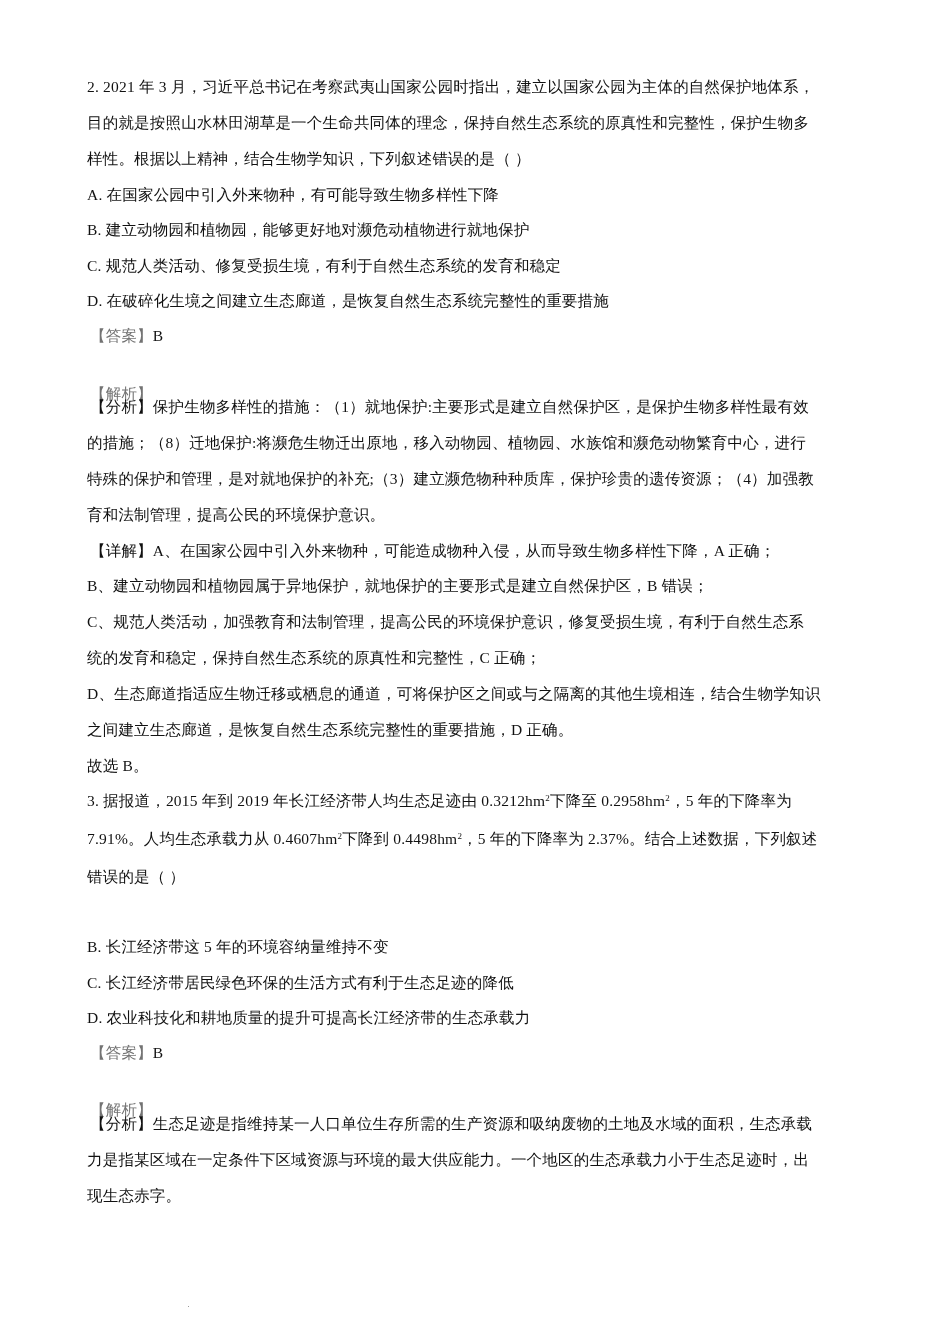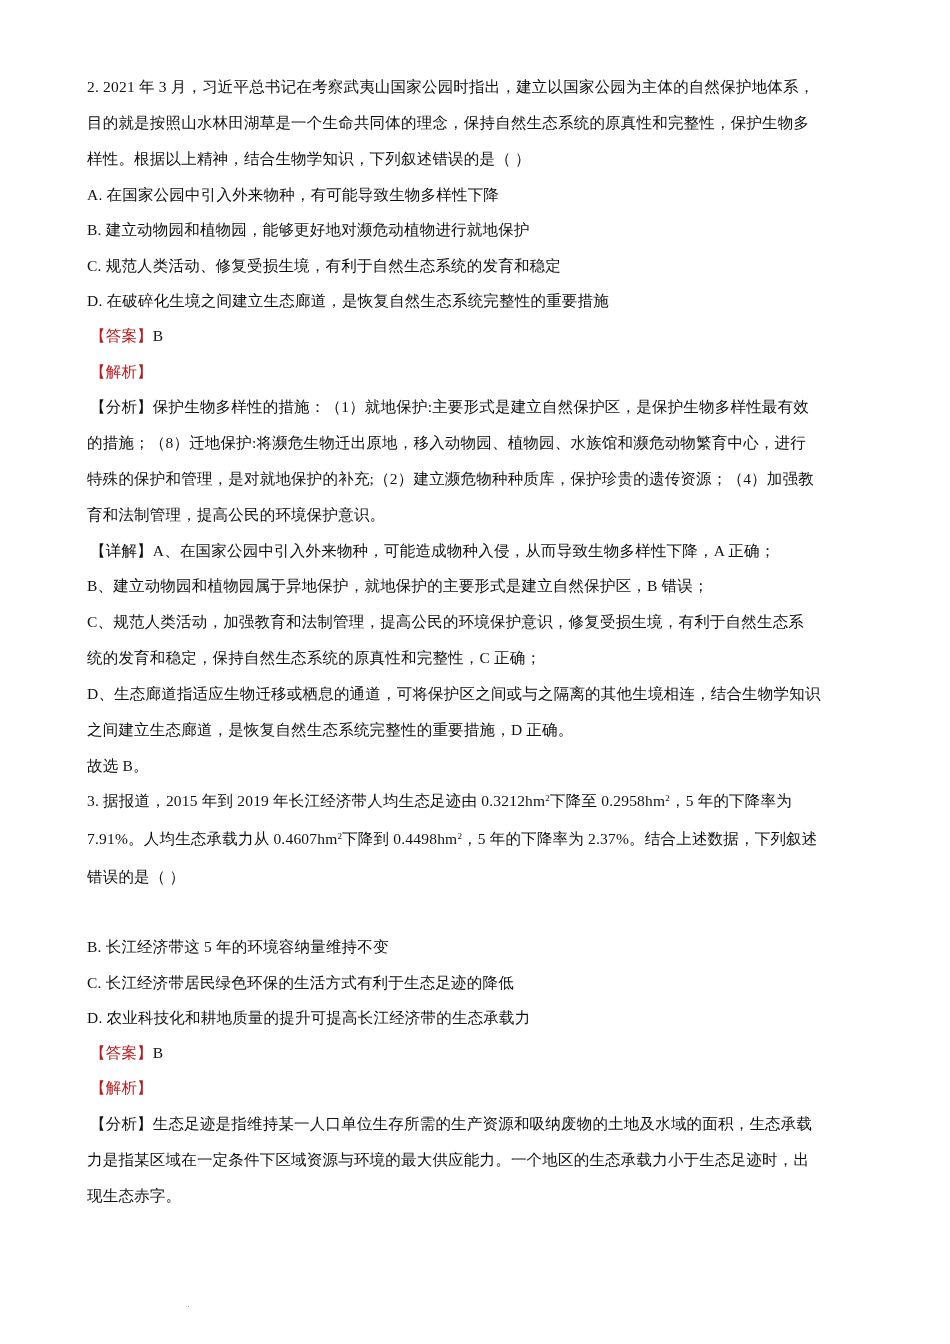--- a/index.html
+++ b/index.html
@@ -1,20 +1,20 @@
 <!DOCTYPE html>
 <html><head>
 <meta charset="utf-8">
 <style>
   html, body { margin: 0; padding: 0; background: #ffffff; }
   body { width: 950px; height: 1344px; position: relative; overflow: hidden;
          font-family: "Liberation Serif", "DejaVu Serif", serif; color: #111; }
   .page { position: absolute; left: 0; top: 0; width: 950px; height: 1072px; }
   .line { position: absolute; left: 87px; font-size: 15.5px; line-height: 20px; white-space: nowrap; letter-spacing: 0.2px; }
-  .tag { color: #b91c1c; }
+  .tag { color: #737373; margin-top: 22px; }
   .tag-ind { left: 90px; }
   sup { font-size: 9px; vertical-align: top; position: relative; top: -3px; }
   .footer { position: absolute; top: 1346px; left: 0; width: 950px; text-align: center; font-size: 15px; color: #222; }
   .dot { position: absolute; left: 188px; top: 1306px; width: 1px; height: 1px; background: #999; }
 </style>
 </head>
 <body>
 
 <div class="page">
 
@@ -29,21 +29,21 @@
 
   <div class="line tag-ind" style="top:326px">
     <span class="tag">【答案】</span><span>B</span>
   </div>
   <div class="line tag-ind tag" style="top:362px">【解析】</div>
 
   <div class="line tag-ind" style="top:397px">
     <span>【分析】</span><span>保护生物多样性的措施：（1）就地保护:主要形式是建立自然保护区，是保护生物多样性最有效</span>
   </div>
   <div class="line" style="top:433px">的措施；（8）迁地保护:将濒危生物迁出原地，移入动物园、植物园、水族馆和濒危动物繁育中心，进行</div>
-  <div class="line" style="top:469px">特殊的保护和管理，是对就地保护的补充;（2）建立濒危物种种质库，保护珍贵的遗传资源；（4）加强教</div>
+  <div class="line" style="top:469px">特殊的保护和管理，是对就地保护的补充;（3）建立濒危物种种质库，保护珍贵的遗传资源；（4）加强教</div>
   <div class="line" style="top:505px">育和法制管理，提高公民的环境保护意识。</div>
 
   <div class="line" style="top:576px">B、建立动物园和植物园属于异地保护，就地保护的主要形式是建立自然保护区，B 错误；</div>
   <div class="line tag-ind" style="top:541px">
     <span>【详解】</span><span>A、在国家公园中引入外来物种，可能造成物种入侵，从而导致生物多样性下降，A 正确；</span>
   </div>
   <div class="line" style="top:612px">C、规范人类活动，加强教育和法制管理，提高公民的环境保护意识，修复受损生境，有利于自然生态系</div>
   <div class="line" style="top:648px">统的发育和稳定，保持自然生态系统的原真性和完整性，C 正确；</div>
   <div class="line" style="top:684px">D、生态廊道指适应生物迁移或栖息的通道，可将保护区之间或与之隔离的其他生境相连，结合生物学知识</div>
   <div class="line" style="top:720px">之间建立生态廊道，是恢复自然生态系统完整性的重要措施，D 正确。</div>

